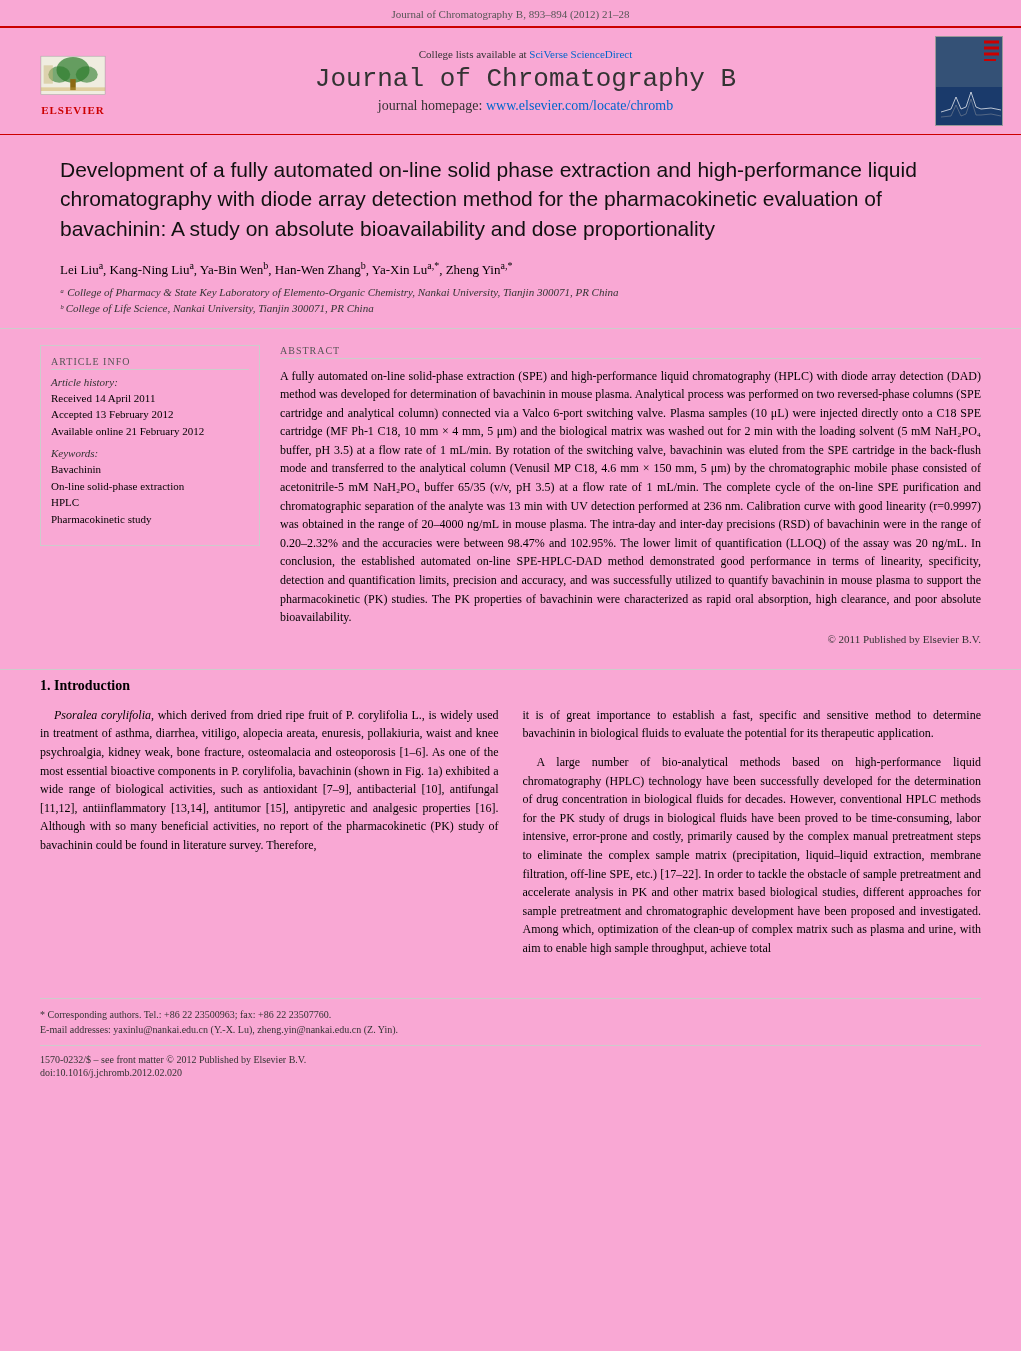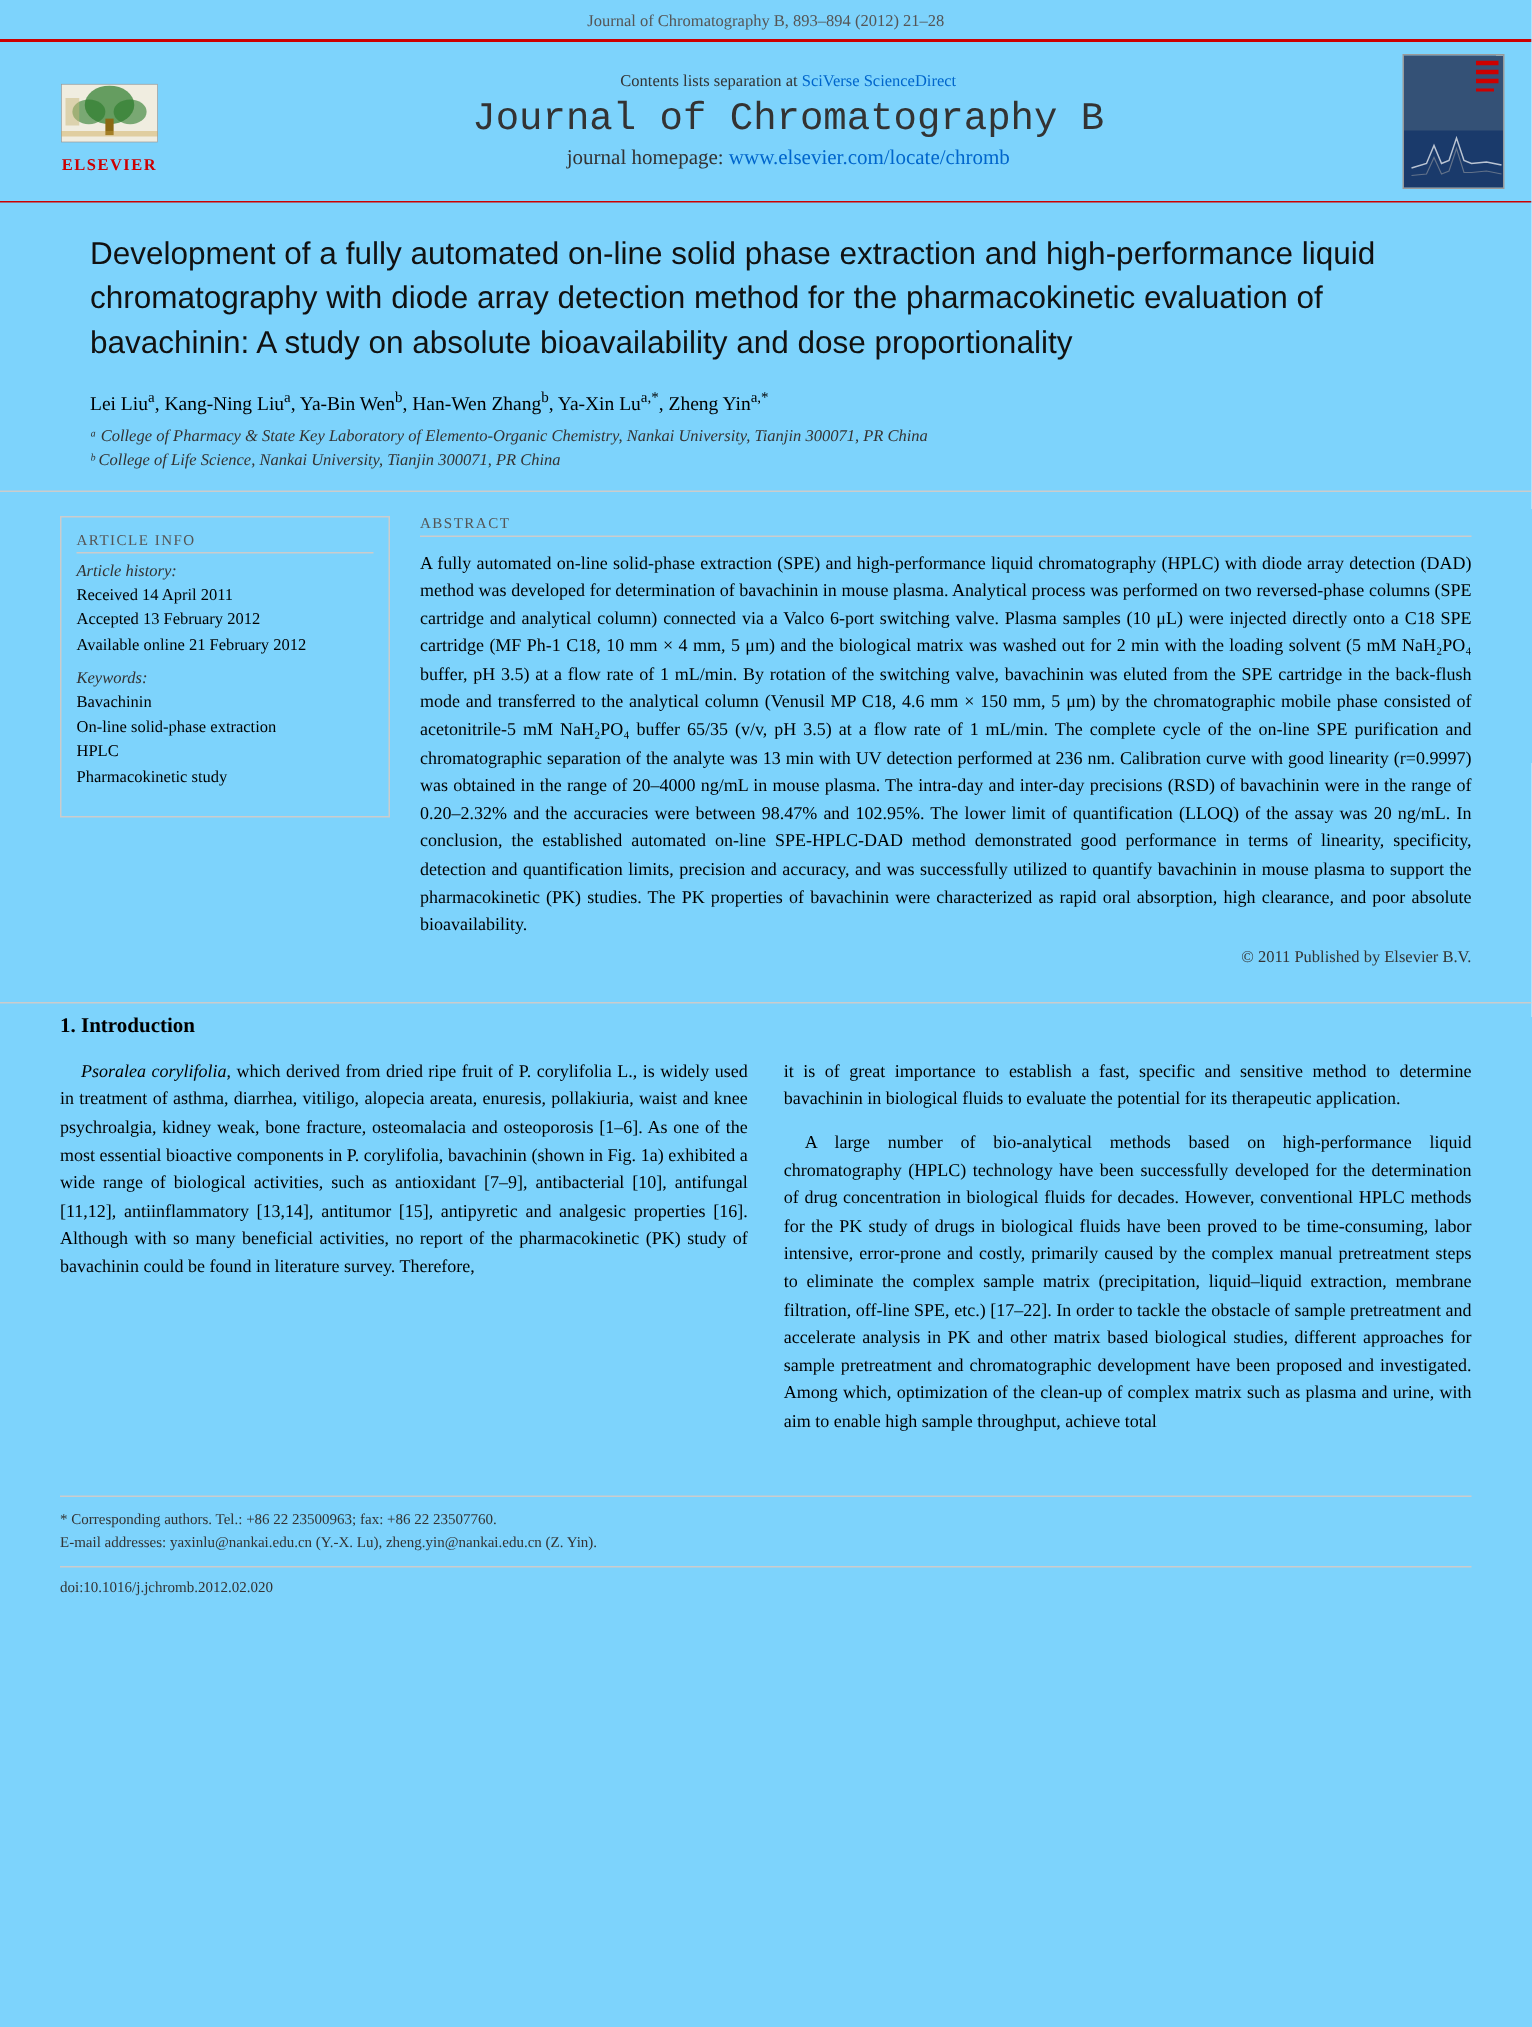--- a/index.html
+++ b/index.html
@@ -7,21 +7,21 @@
       width: 1021px;
       min-height: 1351px;
       background: #fff;
       font-family: Times New Roman, serif;
       font-size: 13px;
       color: #000;
     }
     .page {
       width: 1021px;
       min-height: 1351px;
-      background: #7dd3fc;
+      background: #f9a8d4;
       padding: 0;
     }
     
     .header-top {
       text-align: center;
       font-size: 11px;
       color: #555;
       padding: 8px 20px 2px;
       border-bottom: none;
     }
@@ -268,21 +268,21 @@
 
         <rect x="8" y="20" width="10" height="20" fill="#c8b87a" opacity="0.5"></rect>
 
         <rect x="5" y="44" width="70" height="4" fill="#c8a040" opacity="0.4"></rect>
       </svg>
       <span class="elsevier-text">ELSEVIER</span>
     </div>
 
     <div class="journal-title-center">
       <div class="contents-line">
-        <span>Contents lists separation at</span>
+        <span>College lists available at</span>
         <a>SciVerse ScienceDirect</a>
       </div>
       <div class="main-title">Journal of Chromatography B</div>
       <div class="homepage-line">
         <span>journal homepage:</span>
         <a>www.elsevier.com/locate/chromb</a>
       </div>
     </div>
 
     <div class="cover-image">
@@ -377,16 +377,17 @@
 
   <div style="padding: 6px 40px 0 40px; margin-top: 16px;">
     <hr class="divider-line">
     <div class="footnote-content">
       <span>* Corresponding authors. Tel.: +86 22 23500963; fax: +86 22 23507760.</span>
     </div>
     <div class="footnote-content">
       <span>E-mail addresses: yaxinlu@nankai.edu.cn (Y.-X. Lu), zheng.yin@nankai.edu.cn (Z. Yin).</span>
     </div>
     <hr class="divider-line">
+    <div class="footer-line">1570-0232/$ – see front matter © 2012 Published by Elsevier B.V.</div>
     <div class="footer-line">doi:10.1016/j.jchromb.2012.02.020</div>
   </div>
 
 </div>
 
 </body></html>

